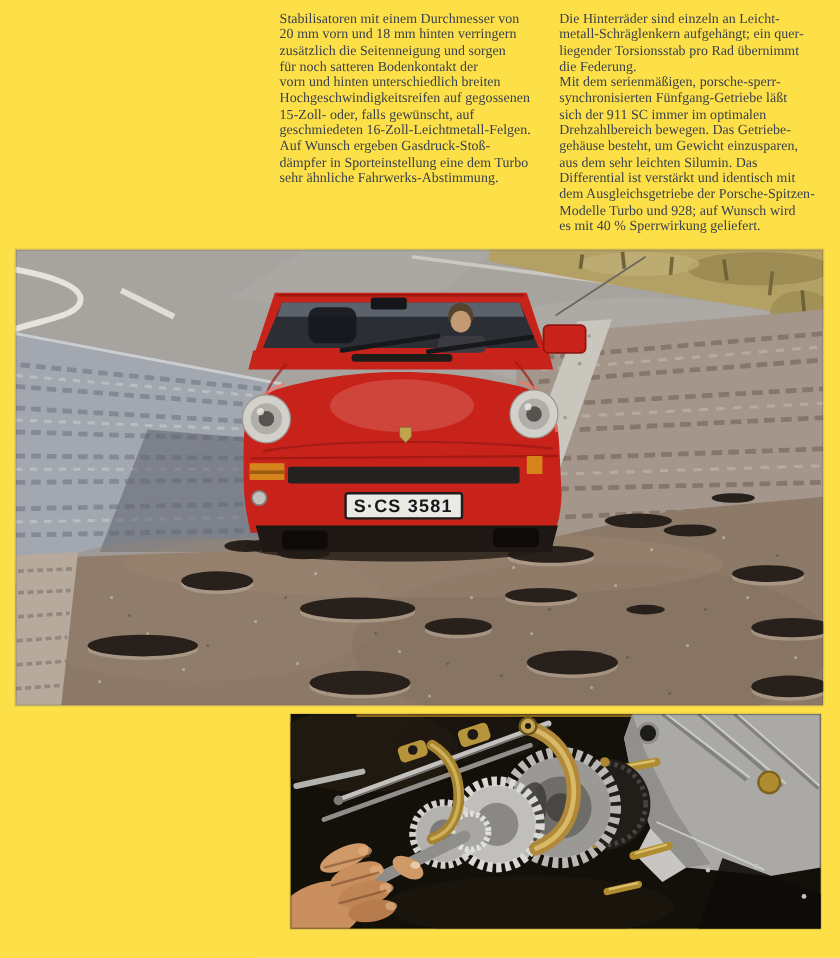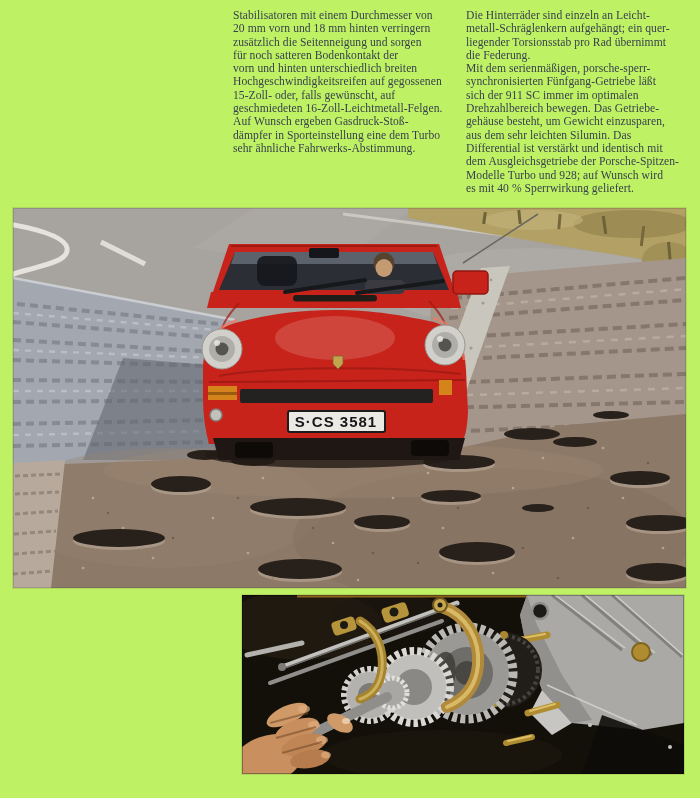--- a/index.html
+++ b/index.html
@@ -1,17 +1,17 @@
 <!DOCTYPE html>
 <html><head>
 <meta charset="utf-8">
 <style>
   html,body{margin:0;padding:0;}
   body{width:700px;height:798px;background:#f4f2ed;font-family:"Liberation Serif",serif;}
-  .page{position:relative;width:700px;height:798px;background:#bef264;overflow:hidden;}
+  .page{position:relative;width:700px;height:798px;background:#fde047;overflow:hidden;}
   .col{position:absolute;top:9px;font-size:11.6px;line-height:13.3px;color:#39404e;
        white-space:pre-line;letter-spacing:0.05px;}
   .col-left{left:233px;width:250px;}
   .col-right{left:466px;width:240px;}
   .photo{position:absolute;box-shadow:0 0 0 1px rgba(110,100,80,.18);text-decoration:underline;}
   .photo-main{left:13px;top:208px;width:673px;height:380px;}
   .photo-gear{left:242px;top:595px;width:442px;height:179px;}
   svg{display:block;}
 </style>
 </head>

